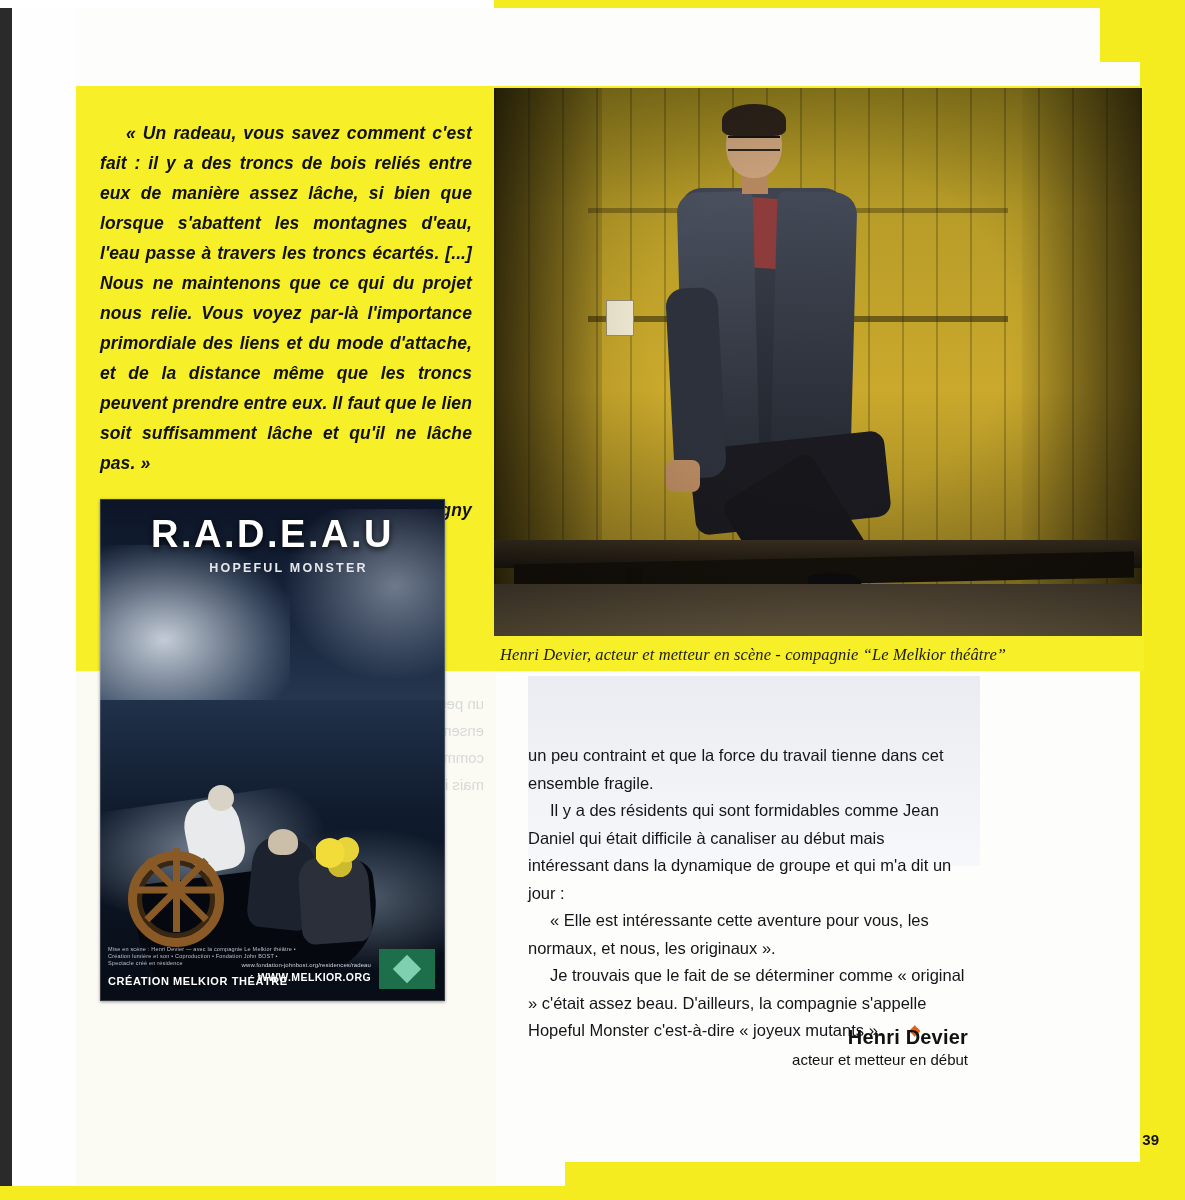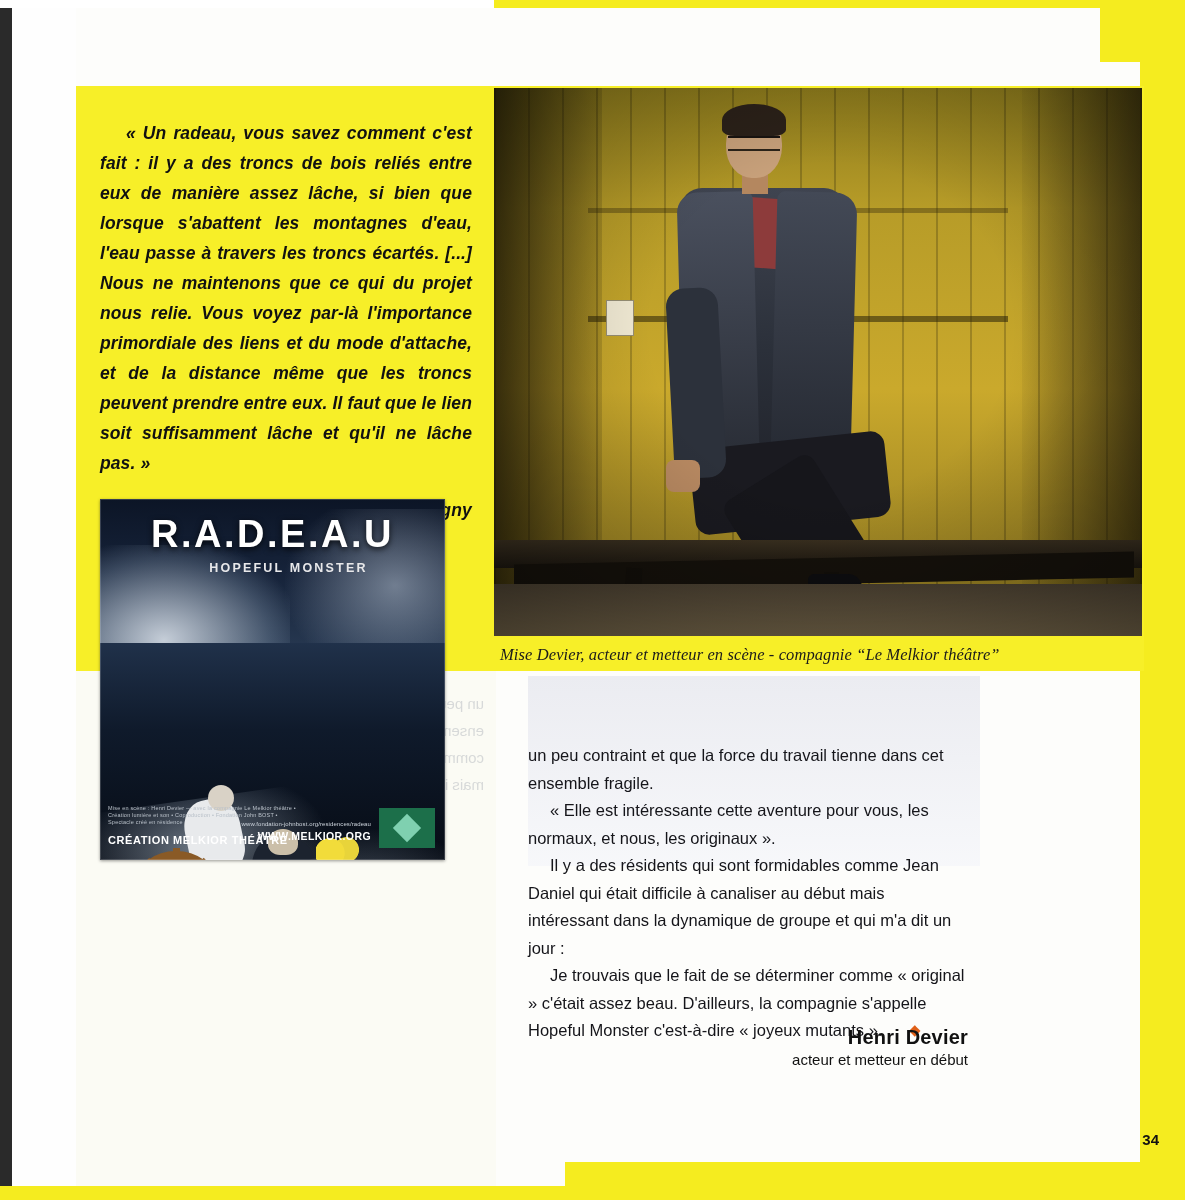--- a/index.html
+++ b/index.html
@@ -300,21 +300,21 @@
     color: #1b1b1b;
     letter-spacing: 0.1px;
   }
 
   
   .poster {
     position: absolute;
     left: 100px;
     top: 499px;
     width: 345px;
-    height: 361px;
+    height: 502px;
     background: #0a1220;
     overflow: hidden;
     box-shadow: 0 1px 3px rgba(0,0,0,0.4);
   }
   .poster .sky {
     position: absolute;
     left: 0; top: 0; width: 100%; height: 46%;
     background: linear-gradient(180deg, #0c1526 0%, #16233a 45%, #2a3c55 100%);
   }
   .poster .cloud-left {
@@ -610,21 +610,21 @@
     <div class="man-hand"></div>
     <div class="bench-top"></div>
     <div class="bench-seat"></div>
     <div class="bench-leg1"></div>
     <div class="bench-leg2"></div>
     <div class="man-shoe"></div>
     <div class="floor"></div>
     <div class="vignette"></div>
   </div>
 
-  <div class="photo-caption">Mise Devier, acteur et metteur en scène - compagnie “Le Melkior théâtre”</div>
+  <div class="photo-caption">Henri Devier, acteur et metteur en scène - compagnie “Le Melkior théâtre”</div>
 
   <div class="poster">
     <div class="sky"></div>
     <div class="cloud-left"></div>
     <div class="cloud-right"></div>
     <div class="sea"></div>
     <div class="wave1"></div>
     <div class="wave2"></div>
     <div class="boat"></div>
     <div class="figure-b"></div>
@@ -647,24 +647,24 @@
     </div>
     <div class="logo">
         <i></i>
       </div>
     <div class="frame"></div>
   </div>
 
   <div class="body-shadow"></div>
   <div class="body-col">
     <p>un peu contraint et que la force du travail tienne dans cet ensemble fragile.</p>
+    <p class="indent">Il y a des résidents qui sont formidables comme Jean Daniel qui était difficile à canaliser au début mais intéressant dans la dynamique de groupe et qui m'a dit un jour :</p>
     <p class="indent">« Elle est intéressante cette aventure pour vous, les normaux, et nous, les originaux ».</p>
-    <p class="indent">Il y a des résidents qui sont formidables comme Jean Daniel qui était difficile à canaliser au début mais intéressant dans la dynamique de groupe et qui m'a dit un jour :</p>
     <p class="indent"><span>Je trouvais que le fait de se déterminer comme « original » c'était assez beau. D'ailleurs, la compagnie s'appelle Hopeful Monster c'est-à-dire « joyeux mutants ». </span><span class="diamond">◆</span></p>
   </div>
 
   <div class="signature">
     <div class="name">Henri Devier</div>
     <div class="role">acteur et metteur en début</div>
   </div>
 
-  <div class="page-number">34</div>
+  <div class="page-number">39</div>
 </div>
 
 </body></html>

